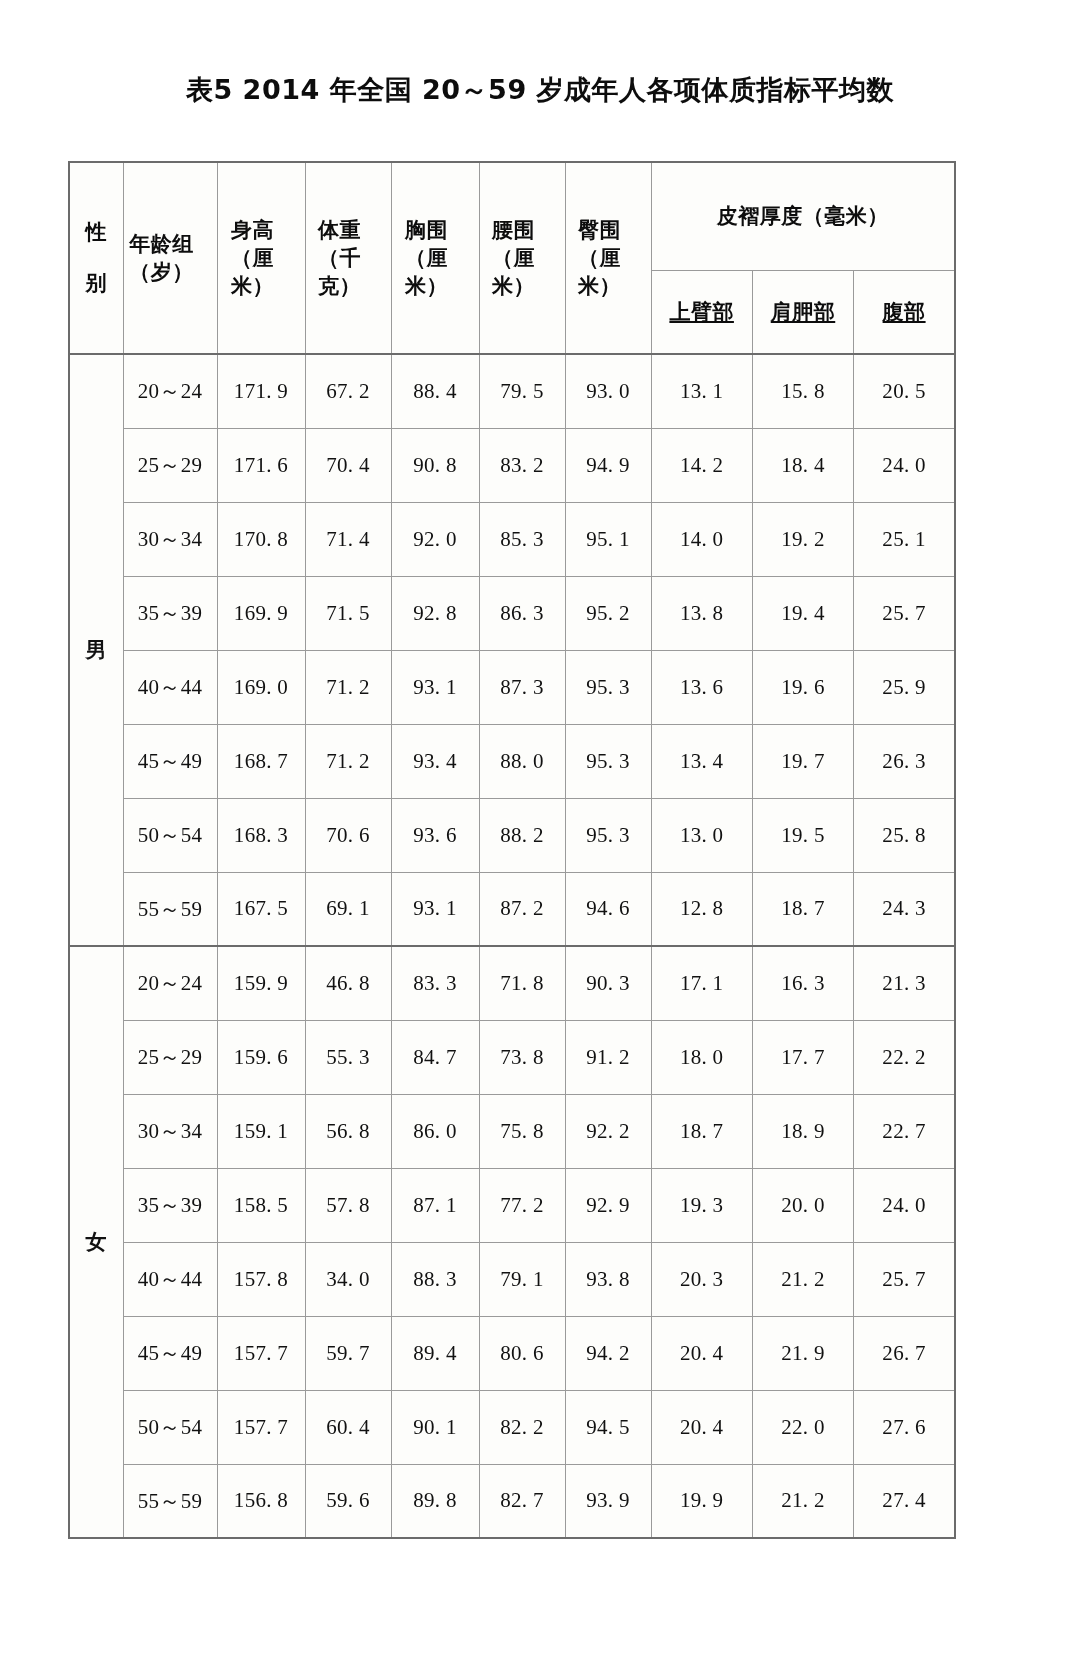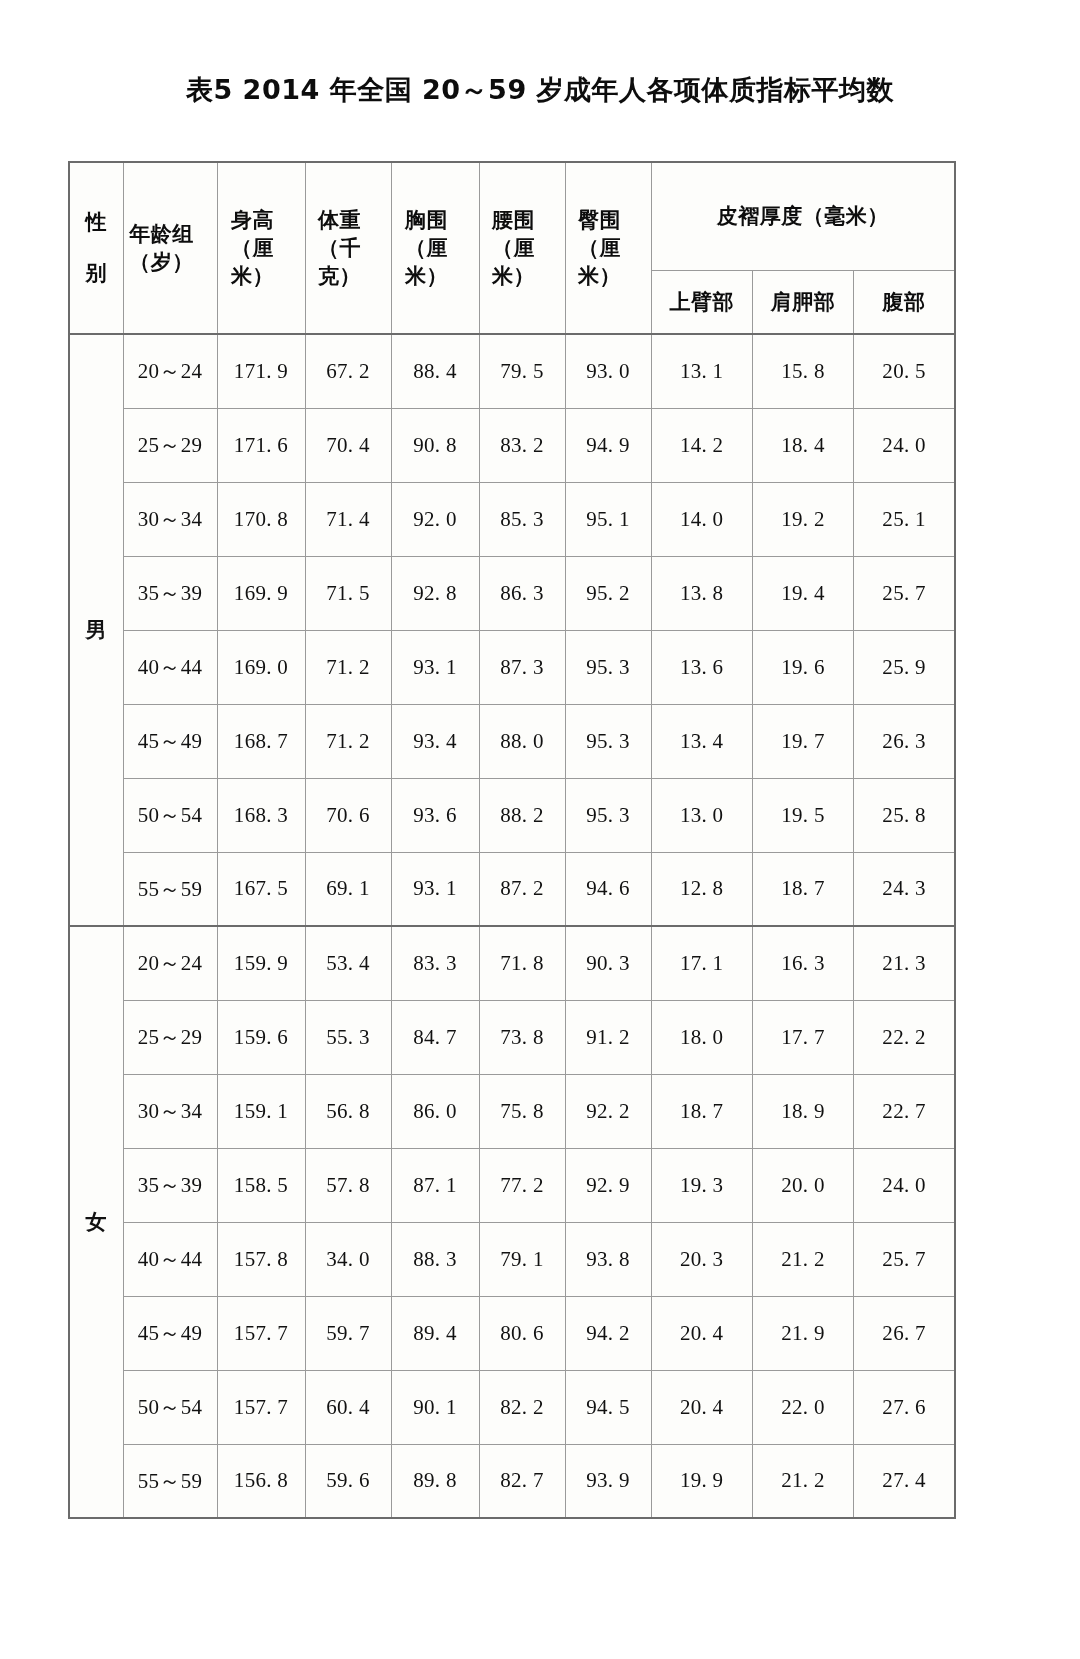--- a/index.html
+++ b/index.html
@@ -95,21 +95,21 @@
     display: flex;
     flex-direction: column;
     justify-content: center;
     height: 100%;
     padding: 17px 17px 17px 0;
   }
   .two-line-head .l1 { display: block; }
   .two-line-head .l2 { display: block; }
 
   .hdr-row-1 th { height: 108px; }
-  .hdr-row-2 th { height: 64px; }
+  .hdr-row-2 th { height: 84px; text-decoration: underline; }
 
   th.group-head {
     font-size: 21px;
     letter-spacing: 1px;
   }
 
   
   table.vital-table td {
     font-family: "Liberation Serif", "DejaVu Serif", serif;
     font-size: 21px;
@@ -285,21 +285,21 @@
             <td>87. 2</td>
             <td>94. 6</td>
             <td>12. 8</td>
             <td>18. 7</td>
             <td>24. 3</td>
           </tr>
           <tr class="section-start">
             <td class="sex-cell" rowspan="8">女</td>
             <td class="age-cell">20～24</td>
             <td>159. 9</td>
-            <td>53. 4</td>
+            <td>46. 8</td>
             <td>83. 3</td>
             <td>71. 8</td>
             <td>90. 3</td>
             <td>17. 1</td>
             <td>16. 3</td>
             <td>21. 3</td>
           </tr>
           <tr>
             <td class="age-cell">25～29</td>
             <td>159. 6</td>

